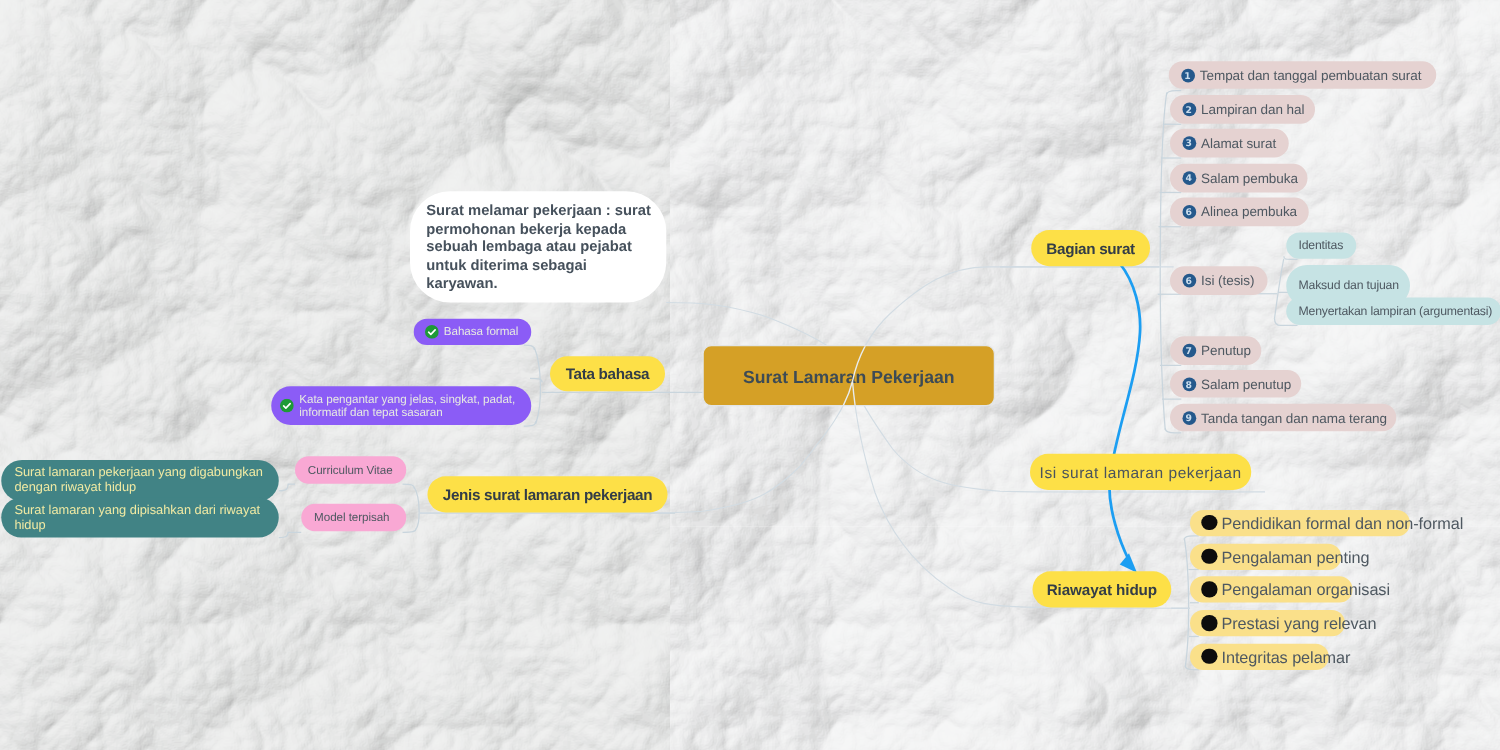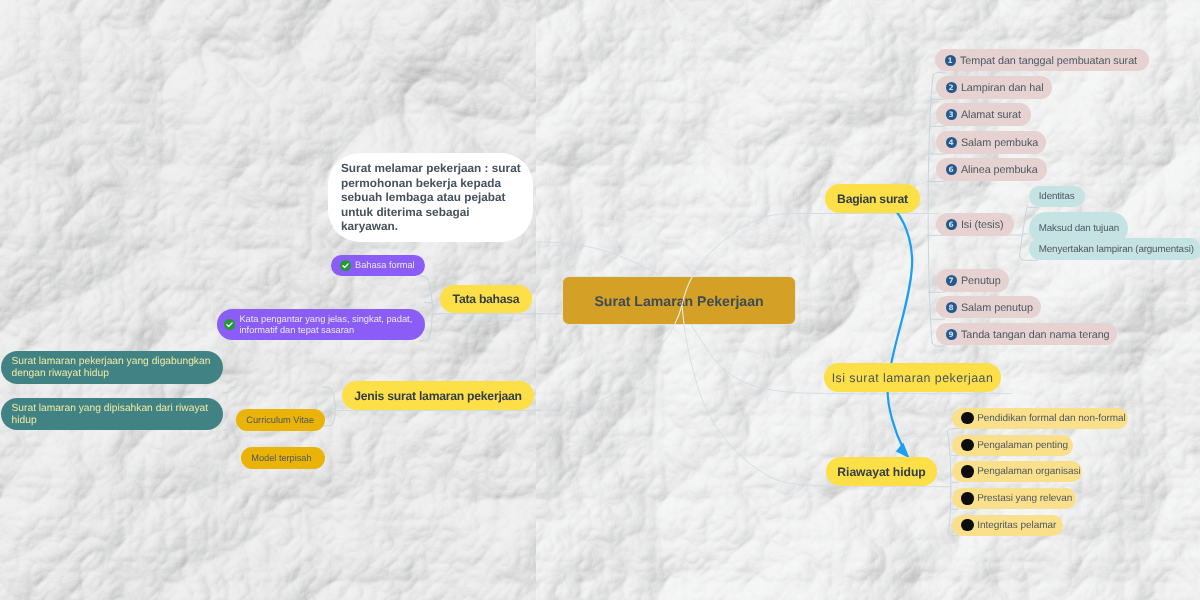--- a/index.html
+++ b/index.html
@@ -33,24 +33,24 @@
 
   
   .defcard{border-radius:16px;background:#fff;align-items:flex-start;}
   .defcard .tx{font-size:11.8px;font-weight:700;line-height:14.5px;color:#46515c;padding-top:8px;}
 
   
   .pink{background:#e5d2d1;}
   .pink .tx{font-size:10.8px;color:#4e5861;letter-spacing:-0.05px;position:relative;top:.5px;}
   .cyan{background:#c6e3e4;}
   .cyan .tx{font-size:9.8px;color:#4e5861;letter-spacing:-0.15px;}
-  .cyanL{background:#eab308;margin-top:44px;}
+  .cyanL{background:#f9a8d4;}
   .cyanL .tx{font-size:9.3px;color:#4e5861;letter-spacing:-0.05px;}
   .yellow{background:#fae08a;}
-  .yellow .tx{font-size:10px;color:#4e5861;letter-spacing:-0.05px;}
+  .yellow .tx{font-size:13px;color:#4e5861;letter-spacing:-0.05px;}
   .purple{background:#8b5cf6;}
   .purple .tx{font-size:9.3px;color:#e7eae2;line-height:11px;letter-spacing:-0.02px;}
   .teal{background:#418385;}
   .teal .tx{font-size:10.25px;color:#f1eaa3;line-height:11.8px;position:relative;top:.7px;}
 
   
   .badge{flex:0 0 auto;width:11px;height:11px;border-radius:50%;background:#25598c;
          color:#cadded;font-size:7.4px;line-height:11px;text-align:center;font-weight:700;
          font-family:"DejaVu Sans",sans-serif;margin-right:4.4px;}
   .check{flex:0 0 auto;width:11px;height:11px;display:block;margin-right:4.2px;}
@@ -61,21 +61,21 @@
   
   .g-root{left:562px;top:276px;width:234px;height:49px;}
   .g-definition{left:328px;top:153px;width:205px;height:89px;padding:0 11.5px 0 13px;border-radius:32px;}
   .g-n-tata{left:440px;top:285px;width:92px;height:28px;}
   .g-tb1{left:330.6px;top:255px;width:94px;height:21px;padding:0 10.5px 0 9.2px;}
   .g-tb2{left:282px;top:281.2px;width:143px;height:21.5px;padding:0 10.5px 0 8.7px;}
   .g-tb3{left:217px;top:309px;width:208px;height:31px;padding:0 10.5px 0 7.2px;}
   .g-n-jenis{left:342px;top:381px;width:192px;height:29px;}
   .g-js1{left:236px;top:365px;width:89px;height:22px;padding:0 10px 0 10.3px;}
   .g-js2{left:241px;top:403px;width:84px;height:22px;padding:0 10px 0 10.3px;}
-  .g-jd1{left:1px;top:351px;width:222px;height:33px;padding:0 12px 0 10.5px;}
+  .g-jd1{left:1px;top:368px;width:222px;height:33px;padding:0 12px 0 10.5px;}
   .g-jd2{left:1px;top:398px;width:222px;height:32px;padding:0 12px 0 10.5px;}
   .g-n-bagian{left:825px;top:184px;width:95px;height:29px;}
   .g-bs1{left:935px;top:49px;width:214px;height:22px;padding:0 10.5px 0 9.5px;}
   .g-bs2{left:936px;top:76px;width:116px;height:23px;padding:0 10.5px 0 9.5px;}
   .g-bs3{left:936px;top:103px;width:95px;height:23px;padding:0 10.5px 0 9.5px;}
   .g-bs4{left:936px;top:130.8px;width:110px;height:23px;padding:0 10.5px 0 9.5px;}
   .g-bs5{left:936px;top:158px;width:111px;height:23px;padding:0 10.5px 0 9.5px;}
   .g-bs6{left:936px;top:212.5px;width:78px;height:23px;padding:0 10.5px 0 9.5px;}
   .g-bs7{left:936px;top:269.4px;width:73px;height:22.2px;padding:0 10.5px 0 9.5px;}
   .g-bs8{left:936px;top:296.2px;width:105px;height:22.2px;padding:0 10.5px 0 9.5px;}

